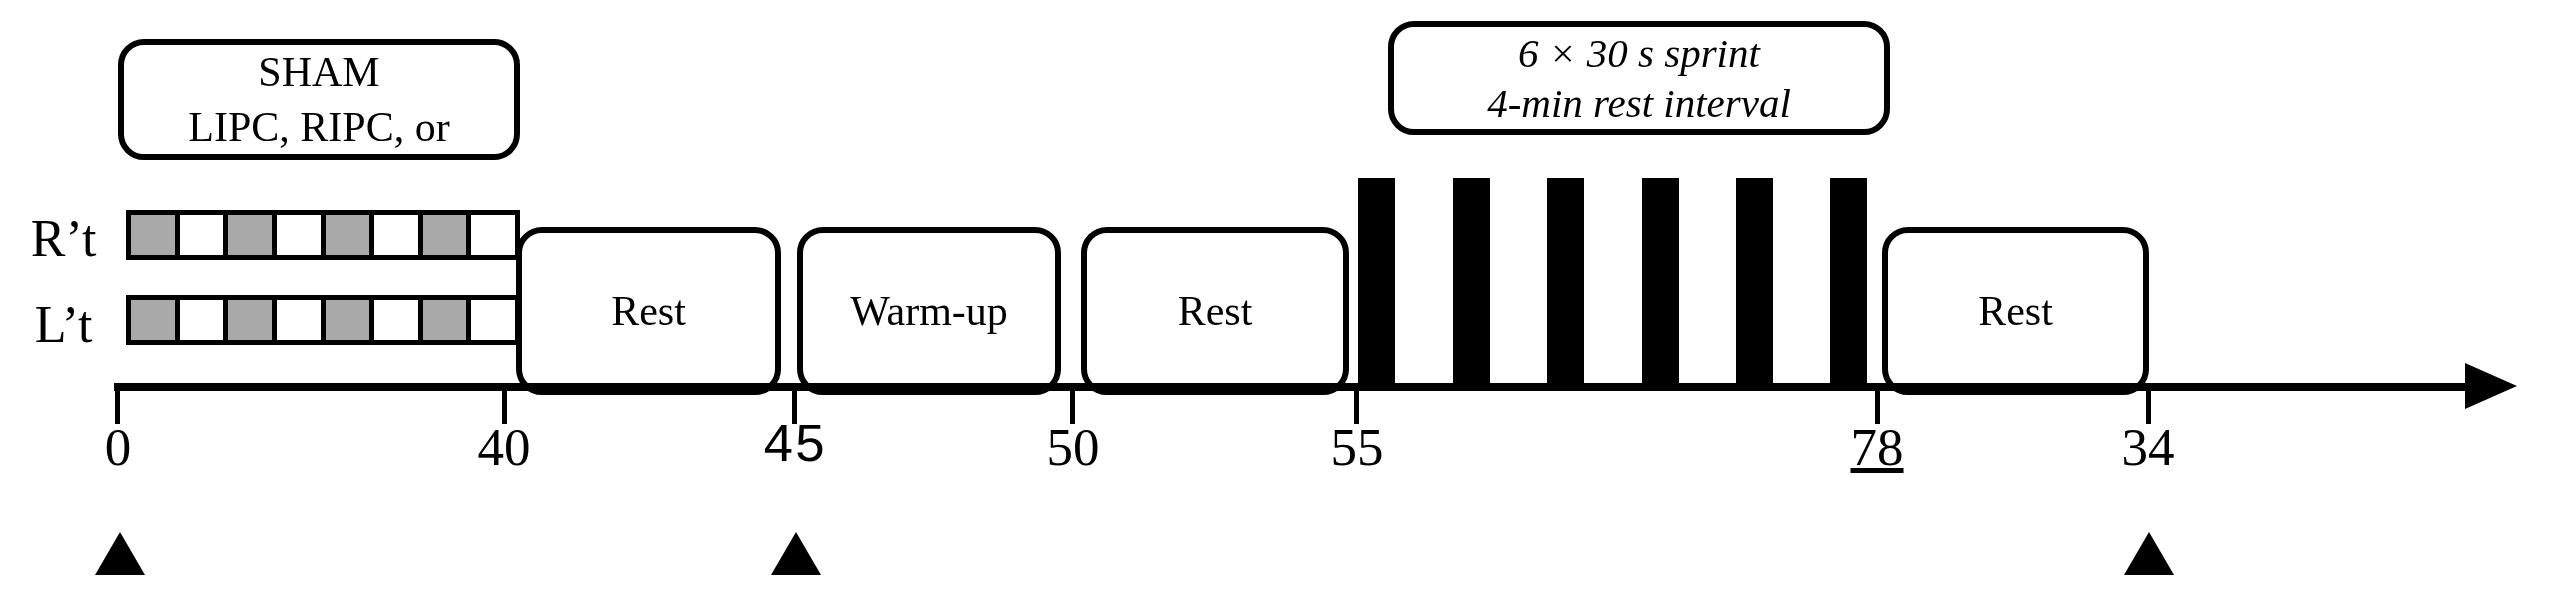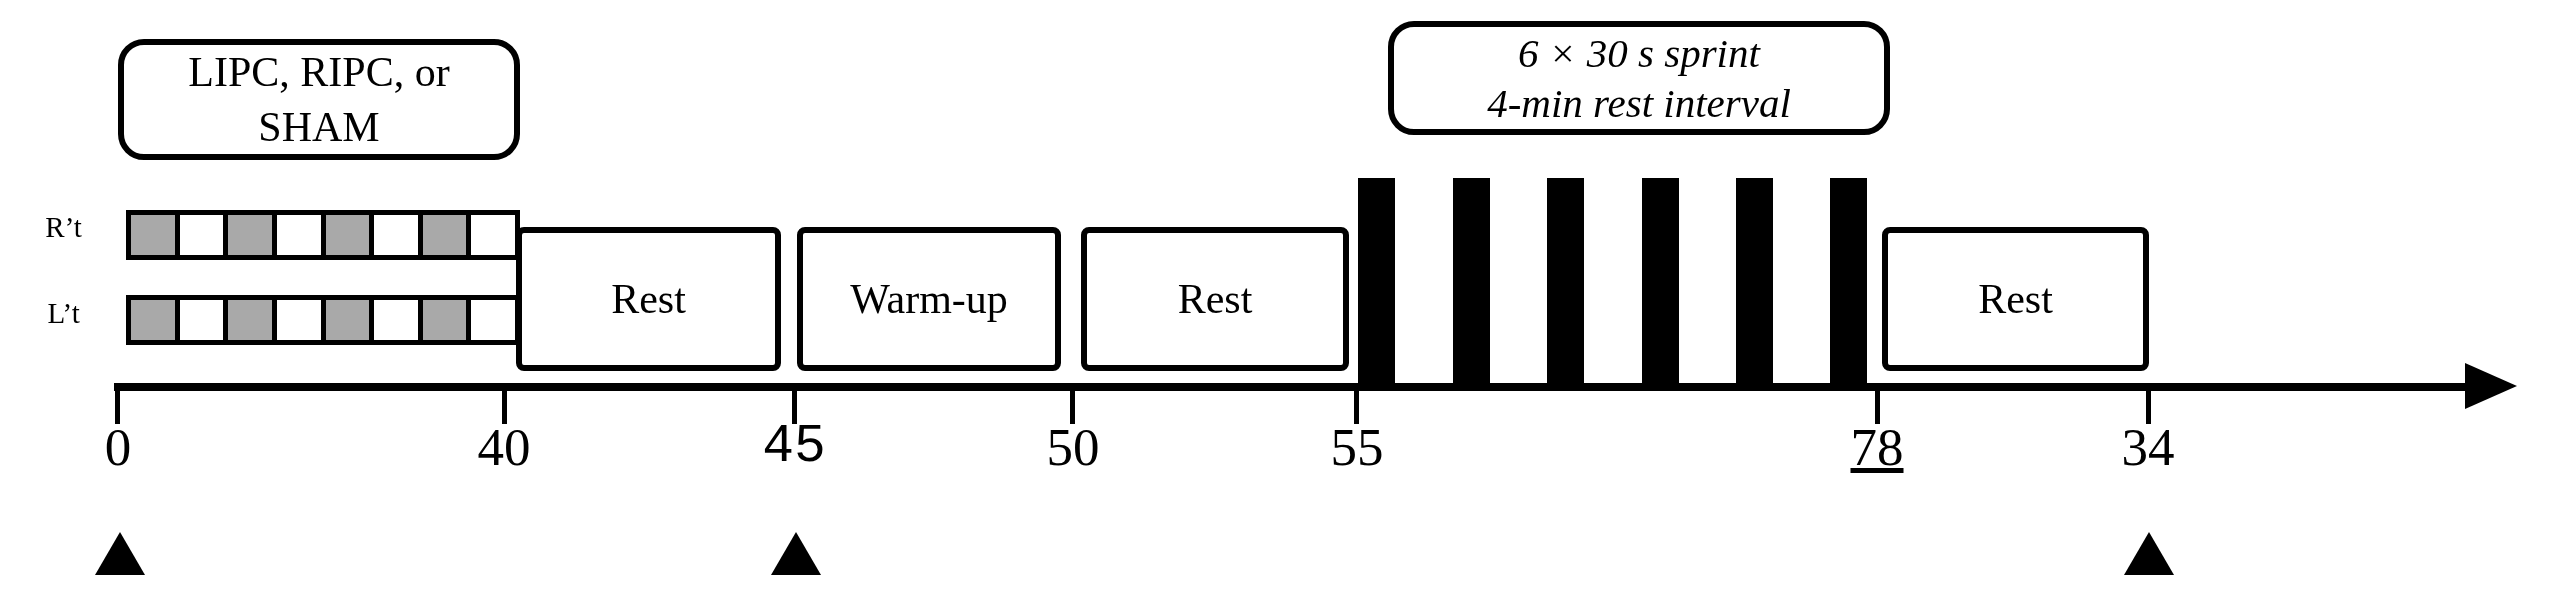--- a/index.html
+++ b/index.html
@@ -8,25 +8,25 @@
     font-family:"Liberation Serif","DejaVu Serif",serif;color:#000;overflow:hidden;
   }
   .box{
     position:absolute;border:6.8px solid #000;border-radius:26px;background:#fff;
     display:flex;flex-direction:column;align-items:center;justify-content:center;
     text-align:center;box-sizing:border-box;
   }
   #lipc-box{left:118px;top:39px;width:402px;height:121px;font-size:42px;line-height:1.3;}
   #sprint-box{left:1388px;top:21px;width:502px;height:114px;font-size:41px;line-height:1.22;font-style:italic;}
   .phase-box{
-    position:absolute;top:227px;height:144px;border:6.8px solid #000;border-radius:8px;
+    position:absolute;top:227px;height:168px;border:6.8px solid #000;border-radius:26px;
     background:#fff;display:flex;align-items:center;justify-content:center;
     font-size:42px;box-sizing:border-box;
   }
-  .row-label{position:absolute;left:13.6px;width:100px;text-align:center;font-size:29px;line-height:1;}
+  .row-label{position:absolute;left:13.6px;width:100px;text-align:center;font-size:52px;line-height:1;}
   #row-label-0{top:213px;}
   #row-label-1{top:299px;}
   .cuff-row{
     position:absolute;left:126px;width:394px;height:50px;border:5.3px solid #000;
     box-sizing:border-box;display:flex;background:#fff;
   }
   #cuff-row-0{top:210px;}
   #cuff-row-1{top:295px;}
   .cuff-cell{flex:1;}
   .cuff-cell + .cuff-cell{border-left:5.3px solid #000;}
@@ -45,22 +45,22 @@
     border-left:25px solid transparent;border-right:25px solid transparent;
     border-bottom:43px solid #000;
   }
 </style>
 </head>
 <body>
 
 <div id="fig">
 
   <div class="box" id="lipc-box">
+    <div>SHAM</div>
     <div>LIPC, RIPC, or</div>
-    <div>SHAM</div>
   </div>
 
   <div class="row-label" id="row-label-0">R’t</div>
   <div class="row-label" id="row-label-1">L’t</div>
 
   <div class="cuff-row" id="cuff-row-0">
       <div class="cuff-cell" style="background: rgb(169, 169, 169);"></div>
       <div class="cuff-cell" style="background: rgb(255, 255, 255);"></div>
       <div class="cuff-cell" style="background: rgb(169, 169, 169);"></div>
       <div class="cuff-cell" style="background: rgb(255, 255, 255);"></div>

